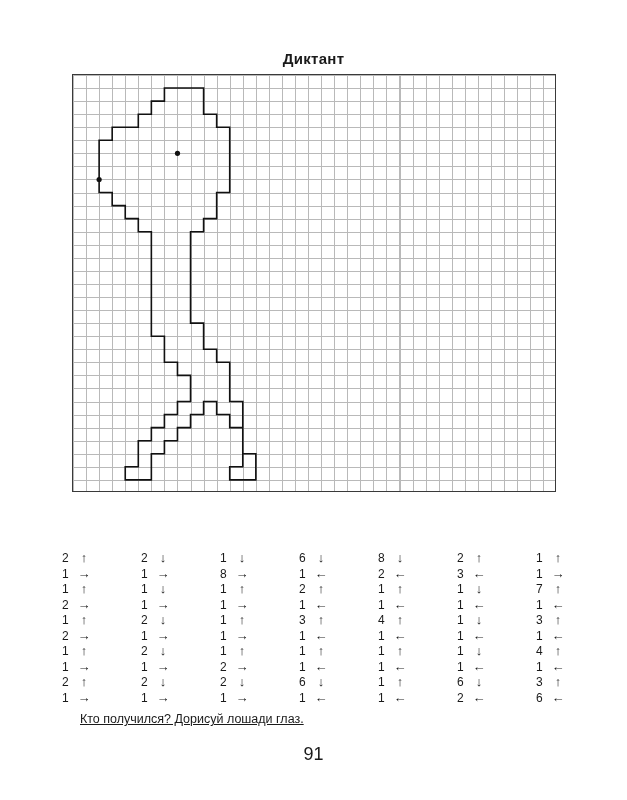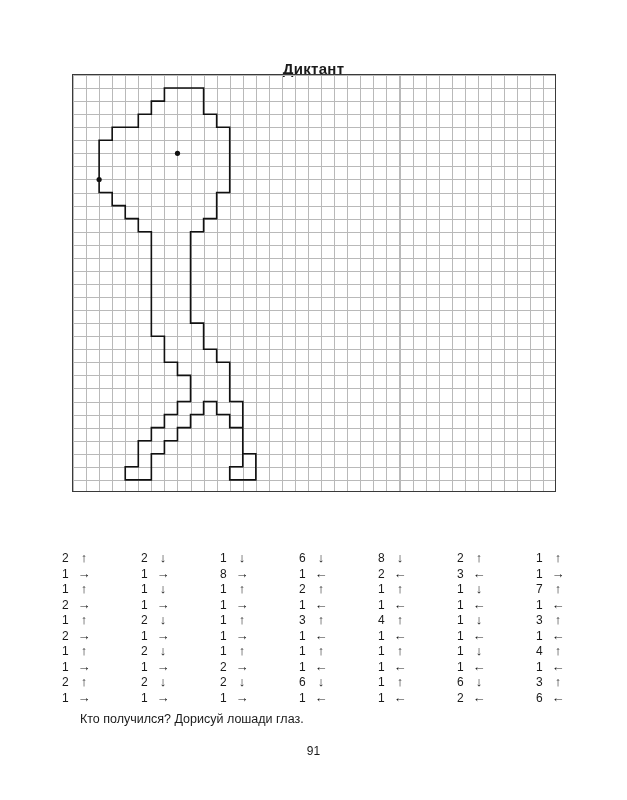--- a/index.html
+++ b/index.html
@@ -16,21 +16,21 @@
     overflow: hidden;
   }
   .page {
     position: relative;
     width: 627px;
     height: 800px;
     box-sizing: border-box;
   }
   .title {
     position: absolute;
-    top: 60px;
+    top: 50px;
     left: 0;
     width: 627px;
     text-align: center;
     font-size: 15px;
     font-weight: bold;
     letter-spacing: 0.3px;
   }
   .grid-wrap {
     position: absolute;
     left: 72px;
@@ -88,28 +88,29 @@
     text-align: center;
     font-size: 13px;
   }
   .question {
     position: absolute;
     left: 66px;
     top: 712px;
     width: 500px;
     font-size: 12.5px;
     text-indent: 14px;
+    text-decoration: underline;
   }
   .page-number {
     position: absolute;
     left: 0;
     top: 744px;
     width: 627px;
     text-align: center;
-    font-size: 12px;
+    font-size: 18px;
   }
 </style>
 </head>
 <body>
 
 <div class="page">
 
   <div class="title">Диктант</div>
 
   <div class="grid-wrap">

